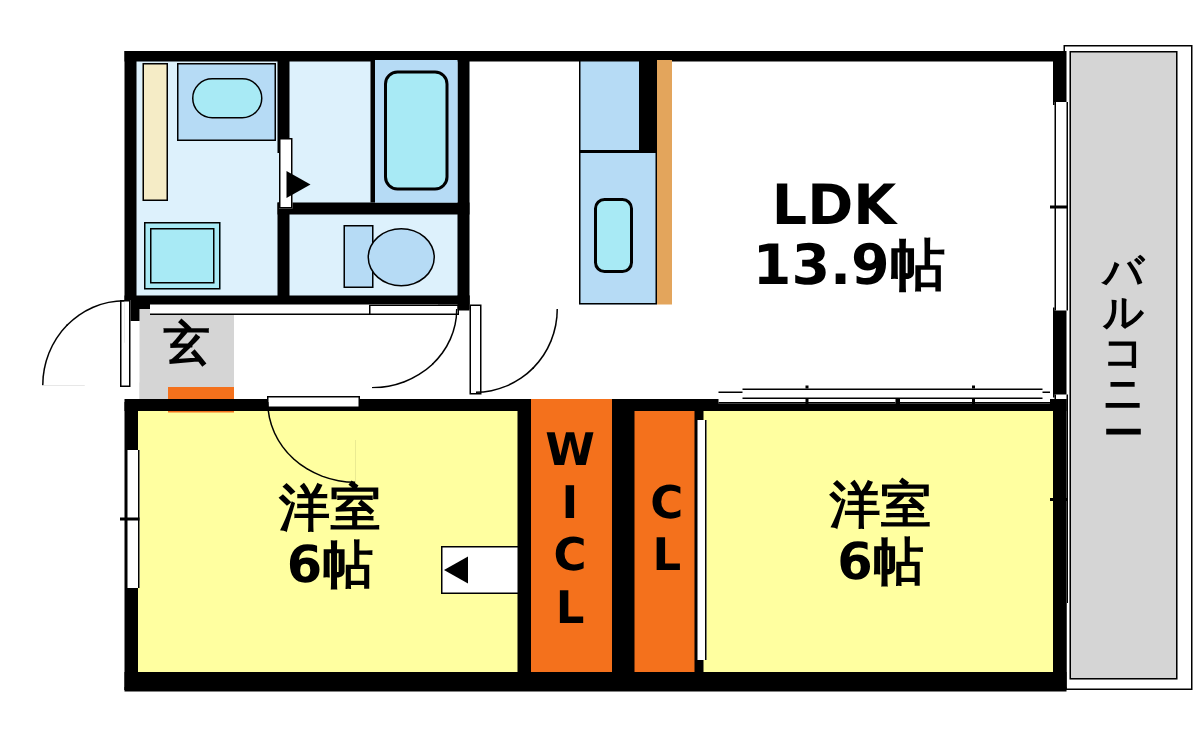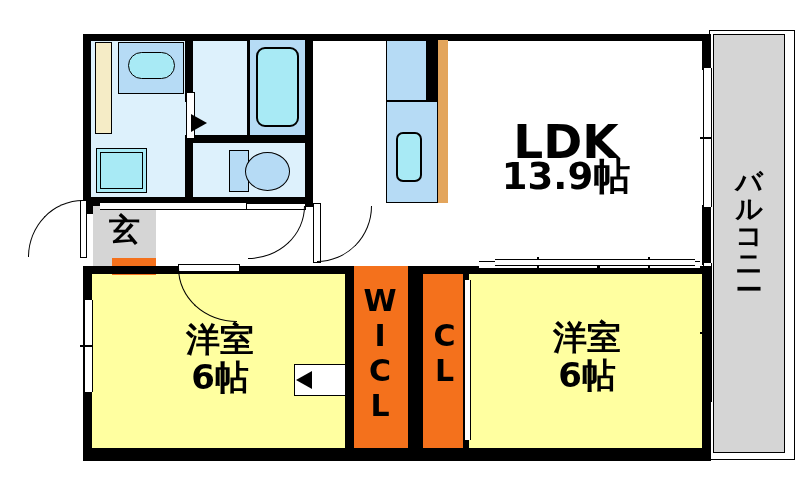--- a/index.html
+++ b/index.html
@@ -157,21 +157,21 @@
   <div class="leaf" style="left:313px;top:203px;width:6px;height:58px;"></div>
   <div class="arc arc-br" style="left:317px;top:206px;width:54px;height:55px;border-radius:0 0 100% 0;"></div>
   <div class="wall" style="left:305px;top:197px;width:8px;height:10px;"></div>
 
   <div class="fix f-mblue" style="left:386px;top:40px;width:52px;height:163px;border:1px solid #000;"></div>
   <div class="hline" style="left:386px;top:100px;width:52px;height:2px;"></div>
   <div class="fix f-cyan" style="left:396px;top:132px;width:26px;height:50px;border:2px solid #000;border-radius:7px;"></div>
   <div class="wall" style="left:426px;top:40px;width:12px;height:60px;"></div>
   <div class="fix f-tan" style="left:438px;top:40px;width:10px;height:163px;"></div>
 
-  <div class="lbl" style="left:478px;top:118px;width:176px;font-size:47px;">LDK</div>
+  <div class="lbl" style="left:468px;top:118px;width:176px;font-size:37px;">LDK</div>
   <div class="lbl" style="left:478px;top:158px;width:176px;font-size:37px;">13.9帖</div>
 
   <div class="wall" style="left:83px;top:266px;width:270px;height:8px;"></div>
 
   <div class="wall" style="left:408px;top:266px;width:303px;height:8px;"></div>
 
   <div class="wall" style="left:345px;top:266px;width:9px;height:194px;"></div>
 
   <div class="wall" style="left:408px;top:266px;width:15px;height:194px;"></div>
 

